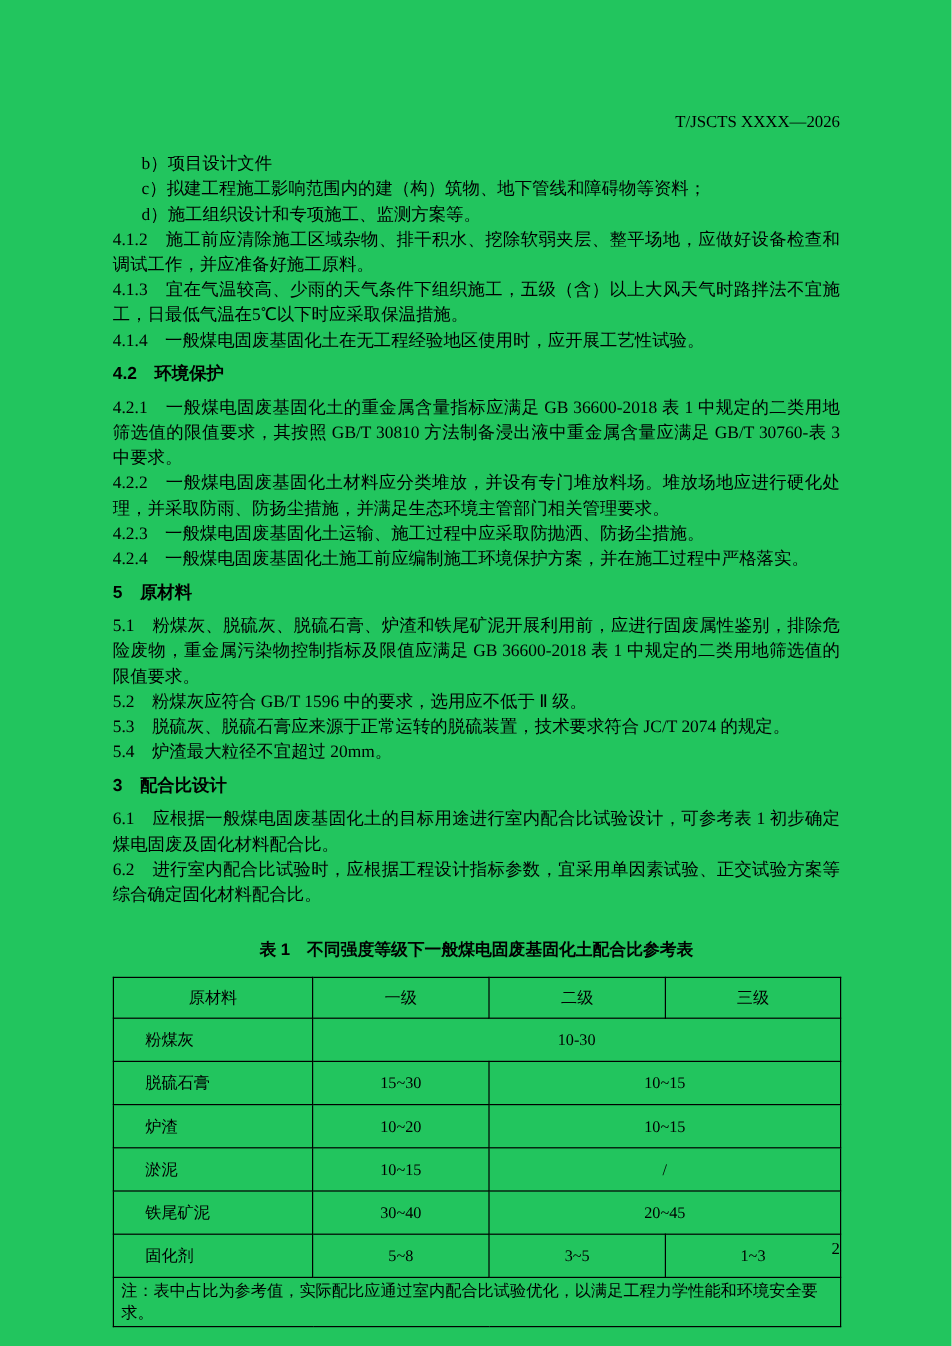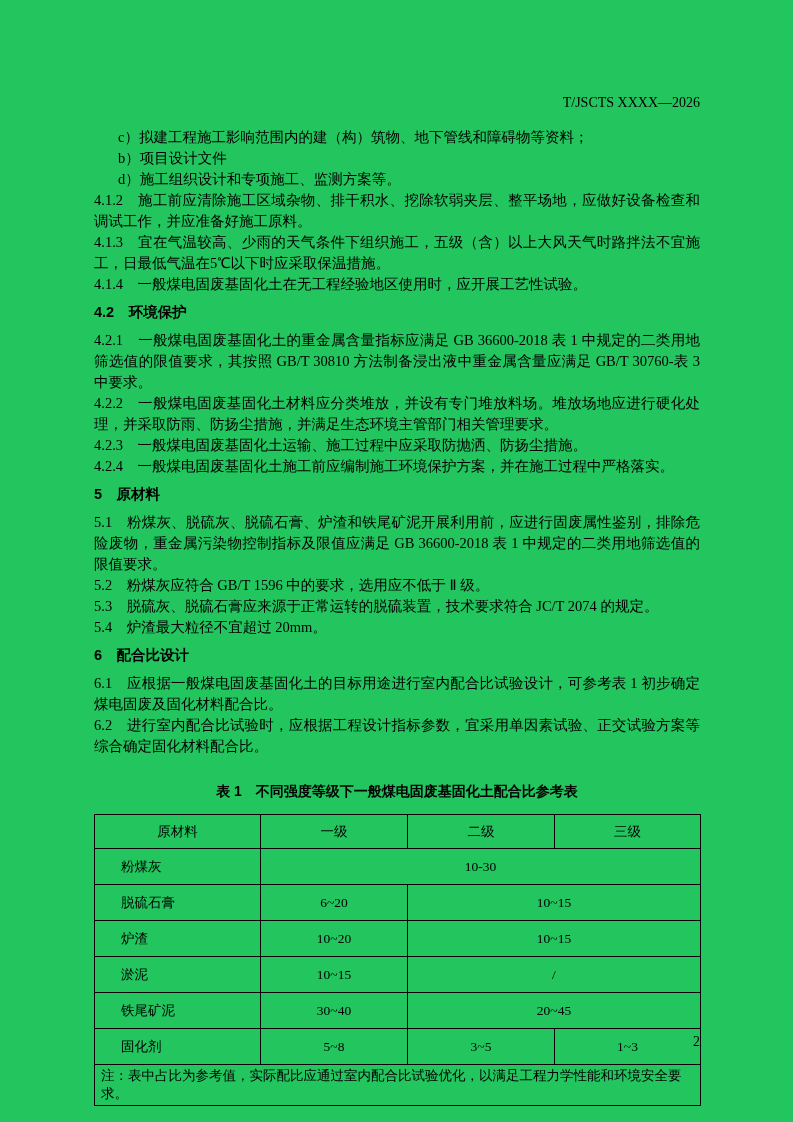--- a/index.html
+++ b/index.html
@@ -68,41 +68,41 @@
   }
 </style>
 </head>
 <body>
 
 <div class="page">
   <div class="inner">
 
     <div class="doc-header">T/JSCTS XXXX—2026</div>
 
+    <p class="para indent">b）项目设计文件</p>
     <p class="para indent">c）拟建工程施工影响范围内的建（构）筑物、地下管线和障碍物等资料；</p>
-    <p class="para indent">b）项目设计文件</p>
     <p class="para indent">d）施工组织设计和专项施工、监测方案等。</p>
 
     <p class="para">4.1.2　施工前应清除施工区域杂物、排干积水、挖除软弱夹层、整平场地，应做好设备检查和调试工作，并应准备好施工原料。</p>
     <p class="para">4.1.3　宜在气温较高、少雨的天气条件下组织施工，五级（含）以上大风天气时路拌法不宜施工，日最低气温在5℃以下时应采取保温措施。</p>
     <p class="para">4.1.4　一般煤电固废基固化土在无工程经验地区使用时，应开展工艺性试验。</p>
 
     <p class="heading">4.2　环境保护</p>
     <p class="para">4.2.1　一般煤电固废基固化土的重金属含量指标应满足 GB 36600-2018 表 1 中规定的二类用地筛选值的限值要求，其按照 GB/T 30810 方法制备浸出液中重金属含量应满足 GB/T 30760-表 3 中要求。</p>
     <p class="para">4.2.2　一般煤电固废基固化土材料应分类堆放，并设有专门堆放料场。堆放场地应进行硬化处理，并采取防雨、防扬尘措施，并满足生态环境主管部门相关管理要求。</p>
     <p class="para">4.2.3　一般煤电固废基固化土运输、施工过程中应采取防抛洒、防扬尘措施。</p>
     <p class="para">4.2.4　一般煤电固废基固化土施工前应编制施工环境保护方案，并在施工过程中严格落实。</p>
 
     <p class="heading">5　原材料</p>
     <p class="para">5.1　粉煤灰、脱硫灰、脱硫石膏、炉渣和铁尾矿泥开展利用前，应进行固废属性鉴别，排除危险废物，重金属污染物控制指标及限值应满足 GB 36600-2018 表 1 中规定的二类用地筛选值的限值要求。</p>
     <p class="para">5.2　粉煤灰应符合 GB/T 1596 中的要求，选用应不低于 Ⅱ 级。</p>
     <p class="para">5.3　脱硫灰、脱硫石膏应来源于正常运转的脱硫装置，技术要求符合 JC/T 2074 的规定。</p>
     <p class="para">5.4　炉渣最大粒径不宜超过 20mm。</p>
 
-    <p class="heading">6　配合比设计</p>
+    <p class="heading">3　配合比设计</p>
     <p class="para">6.1　应根据一般煤电固废基固化土的目标用途进行室内配合比试验设计，可参考表 1 初步确定煤电固废及固化材料配合比。</p>
     <p class="para">6.2　进行室内配合比试验时，应根据工程设计指标参数，宜采用单因素试验、正交试验方案等综合确定固化材料配合比。</p>
 
     <p class="table-caption">表 1　不同强度等级下一般煤电固废基固化土配合比参考表</p>
 
     <table class="mix">
       <colgroup>
         <col style="width:166px">
         <col style="width:147px">
         <col style="width:147px">
@@ -114,21 +114,21 @@
           <th>一级</th>
           <th>二级</th>
           <th>三级</th>
         </tr>
         <tr>
           <td class="mat">粉煤灰</td>
           <td colspan="3">10-30</td>
         </tr>
         <tr>
           <td class="mat">脱硫石膏</td>
-          <td>6~20</td>
+          <td>15~30</td>
           <td colspan="2">10~15</td>
         </tr>
         <tr>
           <td class="mat">炉渣</td>
           <td>10~20</td>
           <td colspan="2">10~15</td>
         </tr>
         <tr>
           <td class="mat">淤泥</td>
           <td>10~15</td>

